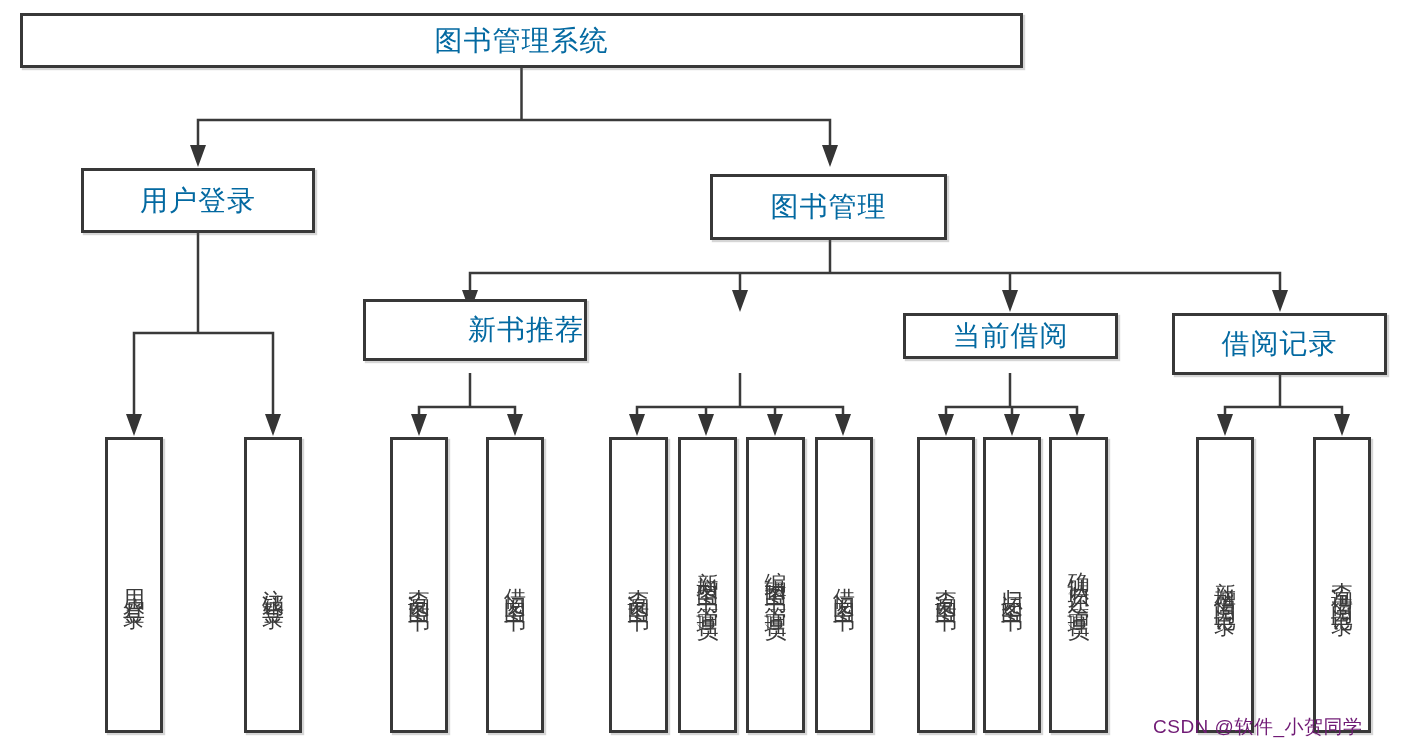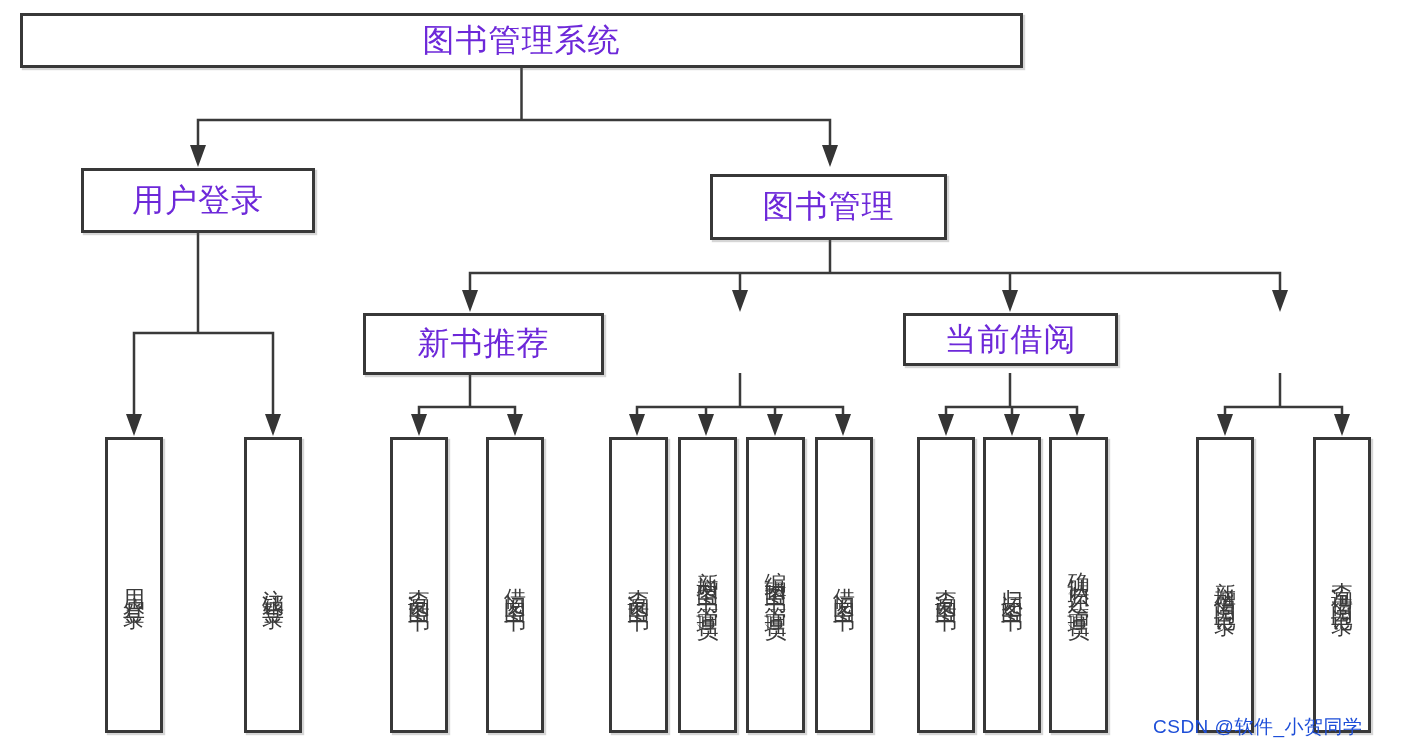--- a/index.html
+++ b/index.html
@@ -20,40 +20,40 @@
     position: absolute;
     box-sizing: border-box;
     background: #ffffff;
     border: 3px solid #383838;
     display: flex;
     align-items: center;
     justify-content: center;
     box-shadow: 2px 2px 1px rgba(90,90,90,0.25);
   }
   .hbox .label {
-    font-size: 32px;
-    color: #6d28d9;
+    font-size: 28px;
+    color: #0369a1;
     letter-spacing: 1px;
     white-space: nowrap;
   }
   .vbox .label {
     writing-mode: vertical-rl;
     text-orientation: mixed;
     font-size: 22px;
     line-height: 1;
     letter-spacing: 7px;
     color: #3a3a3a;
     white-space: nowrap;
   }
   .watermark {
     position: absolute;
     left: 1153px;
     top: 714px;
     font-size: 19px;
-    color: #1d4ed8;
+    color: #701a75;
     letter-spacing: 0.5px;
     white-space: nowrap;
     z-index: 5;
   }
 </style>
 </head>
 <body>
 
 <div id="canvas">
 
@@ -103,25 +103,28 @@
     <span class="label">图书管理系统</span>
   </div>
 
   <div class="node hbox" style="left:81px; top:168px; width:234px; height:65px;">
     <span class="label">用户登录</span>
   </div>
   <div class="node hbox" style="left:710px; top:168px; width:237px; height:66px;margin-top:6px;">
     <span class="label">图书管理</span>
   </div>
 
-  <div class="node hbox" style="left:363px; top:313px; width:241px; height:62px;">
+  <div class="node hbox" style="left:363px; top:299px; width:224px; height:62px;justify-content:flex-end;">
     <span class="label">新书推荐</span>
   </div>
-  <div class="node hbox" style="left:903px; top:313px; width:215px; height:53px;text-align:center;">
+  <div class="node hbox" style="left:903px; top:313px; width:215px; height:46px;text-align:center;">
     <span class="label">当前借阅</span>
+  </div>
+  <div class="node hbox" style="left:1172px; top:313px; width:215px; height:62px;">
+    <span class="label">借阅记录</span>
   </div>
 
   <div class="node vbox" style="left:105px; top:437px; width:58px; height:296px;">
     <span class="label">用户登录</span>
   </div>
   <div class="node vbox" style="left:244px; top:437px; width:58px; height:296px;">
     <span class="label">注销登录</span>
   </div>
 
   <div class="node vbox" style="left:390px; top:437px; width:58px; height:296px;">

